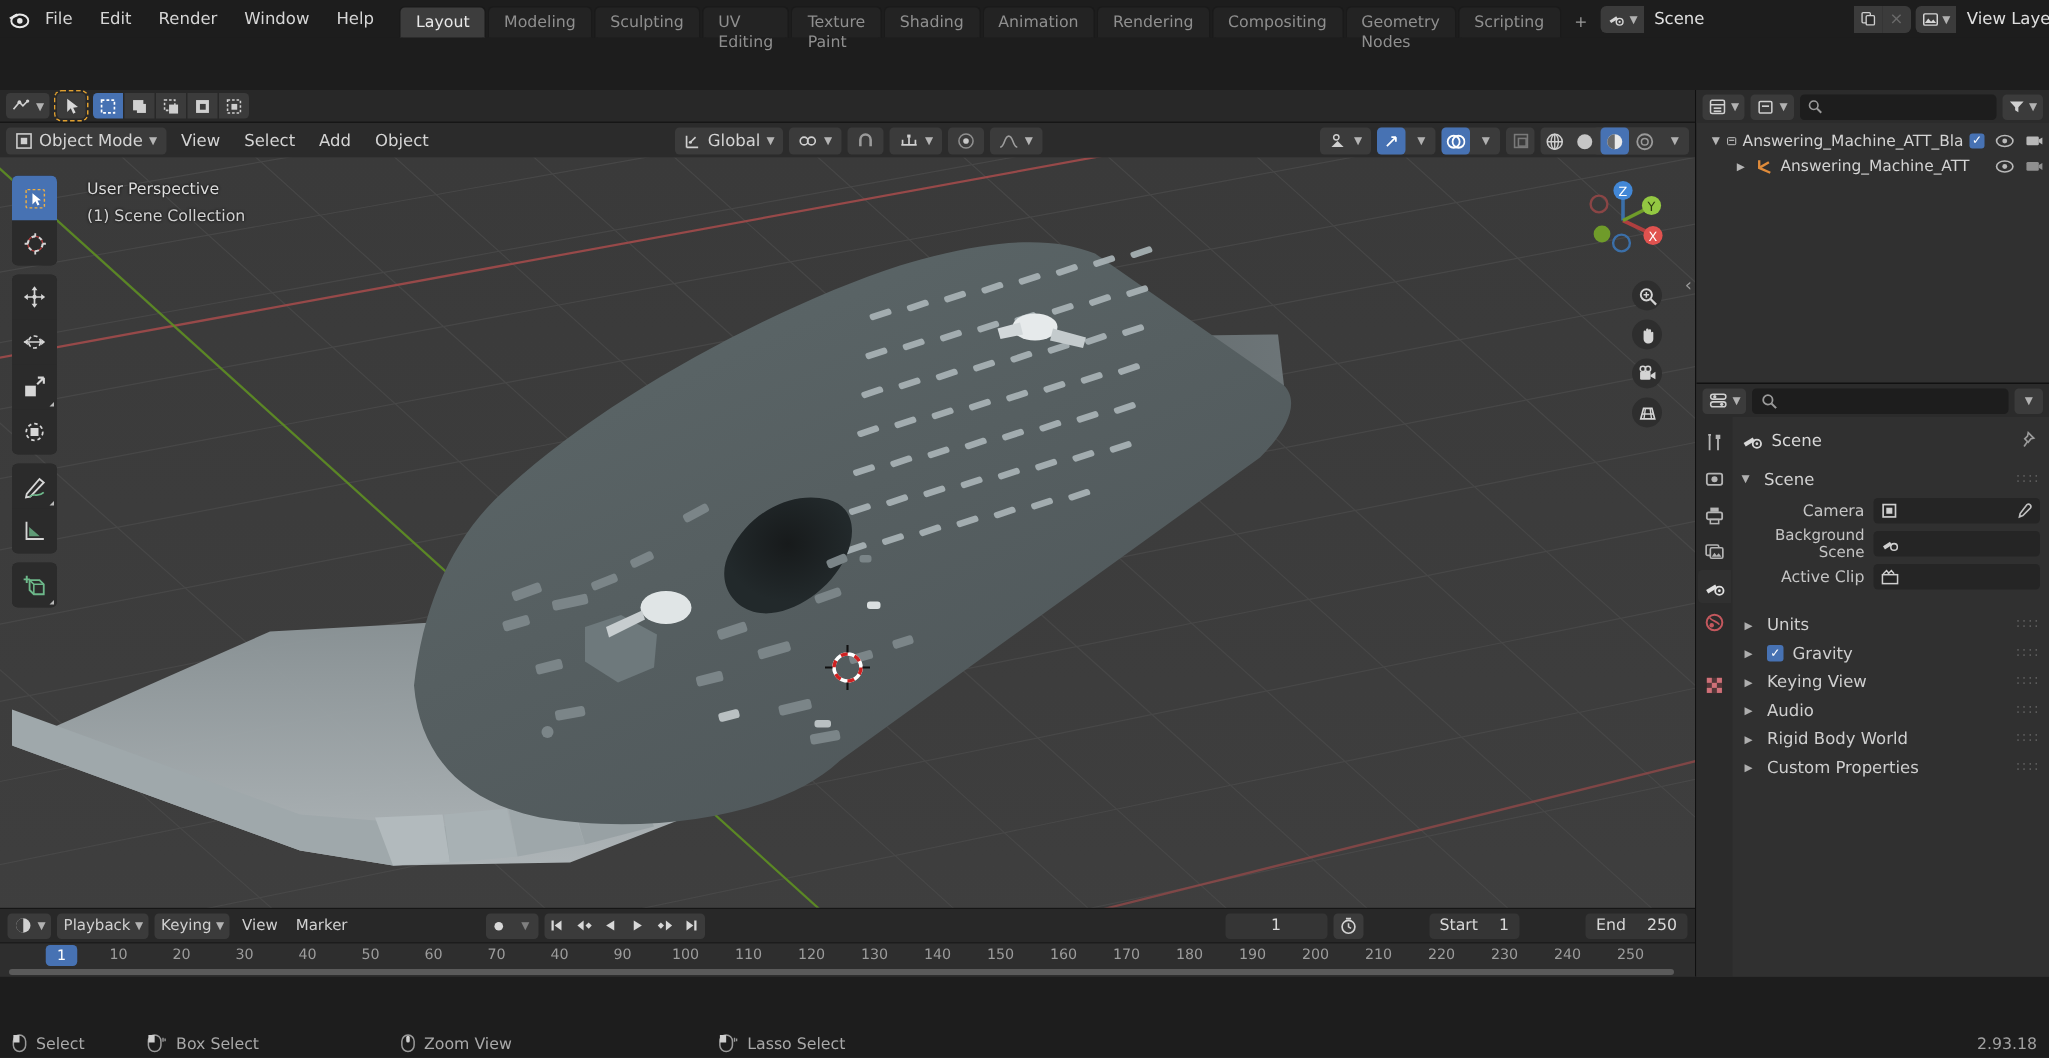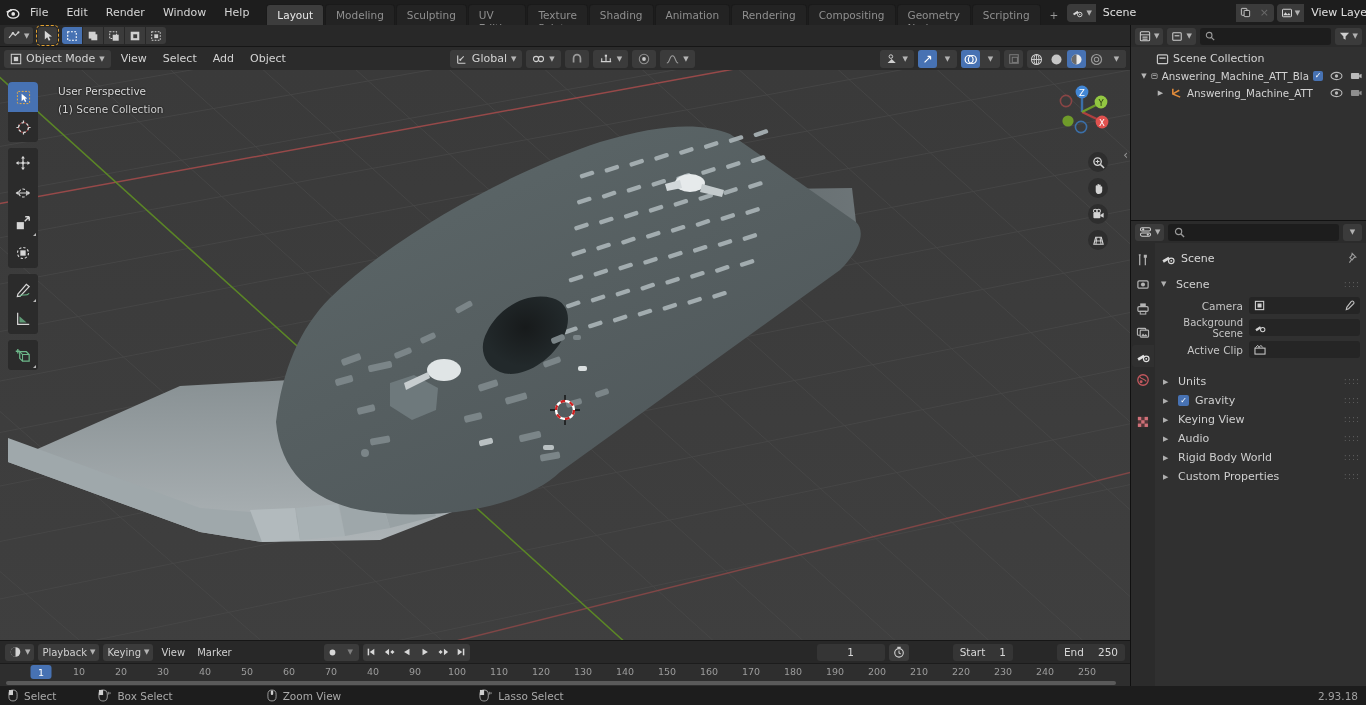--- a/index.html
+++ b/index.html
@@ -5,21 +5,21 @@
   * { box-sizing: border-box; margin: 0; padding: 0; }
   html, body {
     width: 1366px; height: 705px;
     background: #1d1d1d;
     font-family: "DejaVu Sans", sans-serif;
     font-size: 11px;
     color: #e5e5e5;
     overflow: hidden;
     -webkit-font-smoothing: antialiased;
   }
-  .app { position: relative; width: 1366px; height: 705px; display: flex; flex-direction: column; }
+  .app { position: relative; width: 1366px; height: 705px; display: flex; flex-direction: column; gap: 35px; }
 
   
   .topbar {
     height: 25px; background: #1d1d1d; display: flex; align-items: center;
     padding: 0 4px; flex: 0 0 25px; position: relative;
   }
   .blender-logo { width: 22px; height: 22px; display:flex; align-items:center; justify-content:center; }
   .menu-item {
     padding: 3px 9px; font-size: 11px; color: #d6d6d6; border-radius: 3px; white-space: nowrap;
   }
@@ -922,28 +922,20 @@
           </div>
           <div class="tbtn">
             <svg width="11" height="10" viewBox="0 0 13 12">
                 <path d="M1 2 L12 2 L7.8 6.5 L7.8 10.5 L5.2 9 L5.2 6.5 Z" fill="#cfcfcf"></path>
               </svg>
             <span class="caret">▼</span>
           </div>
         </div>
         <div class="ol-body">
           <div class="ol-row" style="padding-left:10px">
-            <span class="ol-tri"></span>
-            <svg width="13" height="12" viewBox="0 0 14 13">
-                <rect x="1.5" y="2" width="11" height="9.5" rx="1.2" fill="none" stroke="#c8c8c8" stroke-width="1.3"></rect>
-                <rect x="3.6" y="4.8" width="6.8" height="1.5" fill="#c8c8c8"></rect>
-              </svg>
-            <span>Scene Collection</span>
-          </div>
-          <div class="ol-row" style="padding-left:10px">
             <span class="ol-tri">▼</span>
             <svg width="13" height="12" viewBox="0 0 14 13">
                 <rect x="1.5" y="2" width="11" height="9.5" rx="1.2" fill="none" stroke="#c8c8c8" stroke-width="1.3"></rect>
                 <rect x="3.6" y="4.8" width="6.8" height="1.5" fill="#c8c8c8"></rect>
               </svg>
             <span style="font-size:10.3px">Answering_Machine_ATT_Bla</span>
             <span class="ol-icons">
               <span class="chk">✓</span>
               <svg width="13" height="10" viewBox="0 0 14 11">
                   <ellipse cx="7" cy="5.5" rx="6" ry="4" fill="none" stroke="#b9b9b9" stroke-width="1.2"></ellipse>

